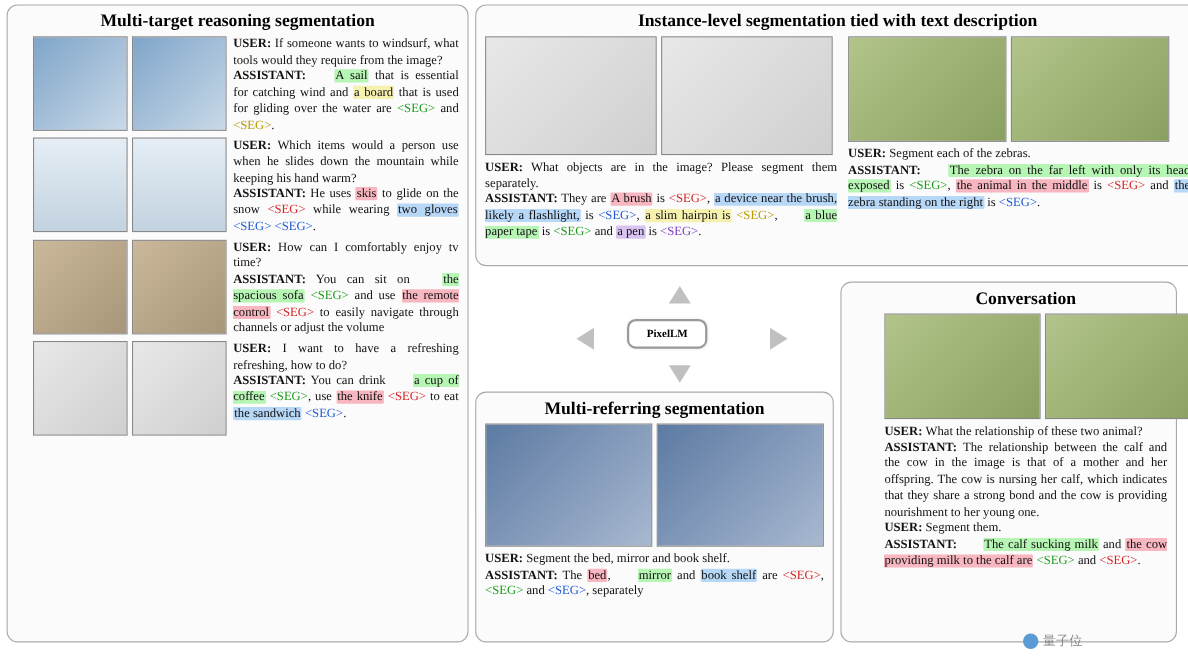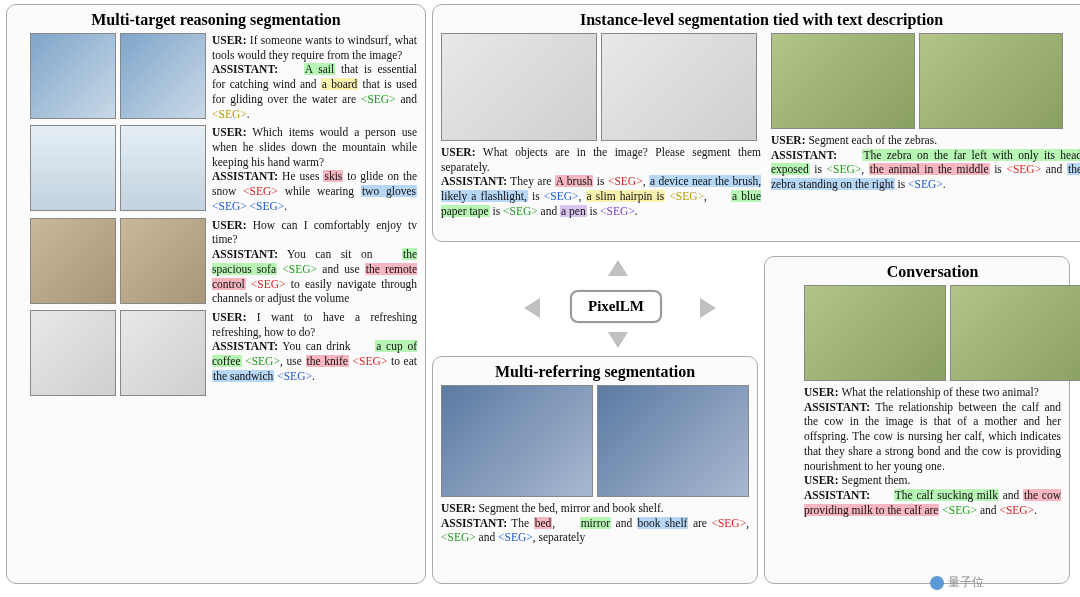--- a/index.html
+++ b/index.html
@@ -53,21 +53,21 @@
   .seg-blue   { color:#1c58d6; }
   .seg-yellow { color:#b79a00; }
   .seg-purple { color:#7a3fc4; }
 
   .pixelm {
     position:absolute;
     border:2px solid #999;
     border-radius:8px;
     background:#fff;
     font-weight:bold;
-    font-size:15px;
+    font-size:10px;
     padding:6px 16px;
     box-shadow:0 0 3px rgba(0,0,0,.1);
   }
   .arrow {
     position:absolute;
     width:0;height:0;
   }
   .arrow.left { border-top:10px solid transparent;border-bottom:10px solid transparent;border-right:16px solid #c0c0c0; }
   .arrow.right{ border-top:10px solid transparent;border-bottom:10px solid transparent;border-left:16px solid #c0c0c0; }
   .arrow.up   { border-left:10px solid transparent;border-right:10px solid transparent;border-bottom:16px solid #c0c0c0; }

